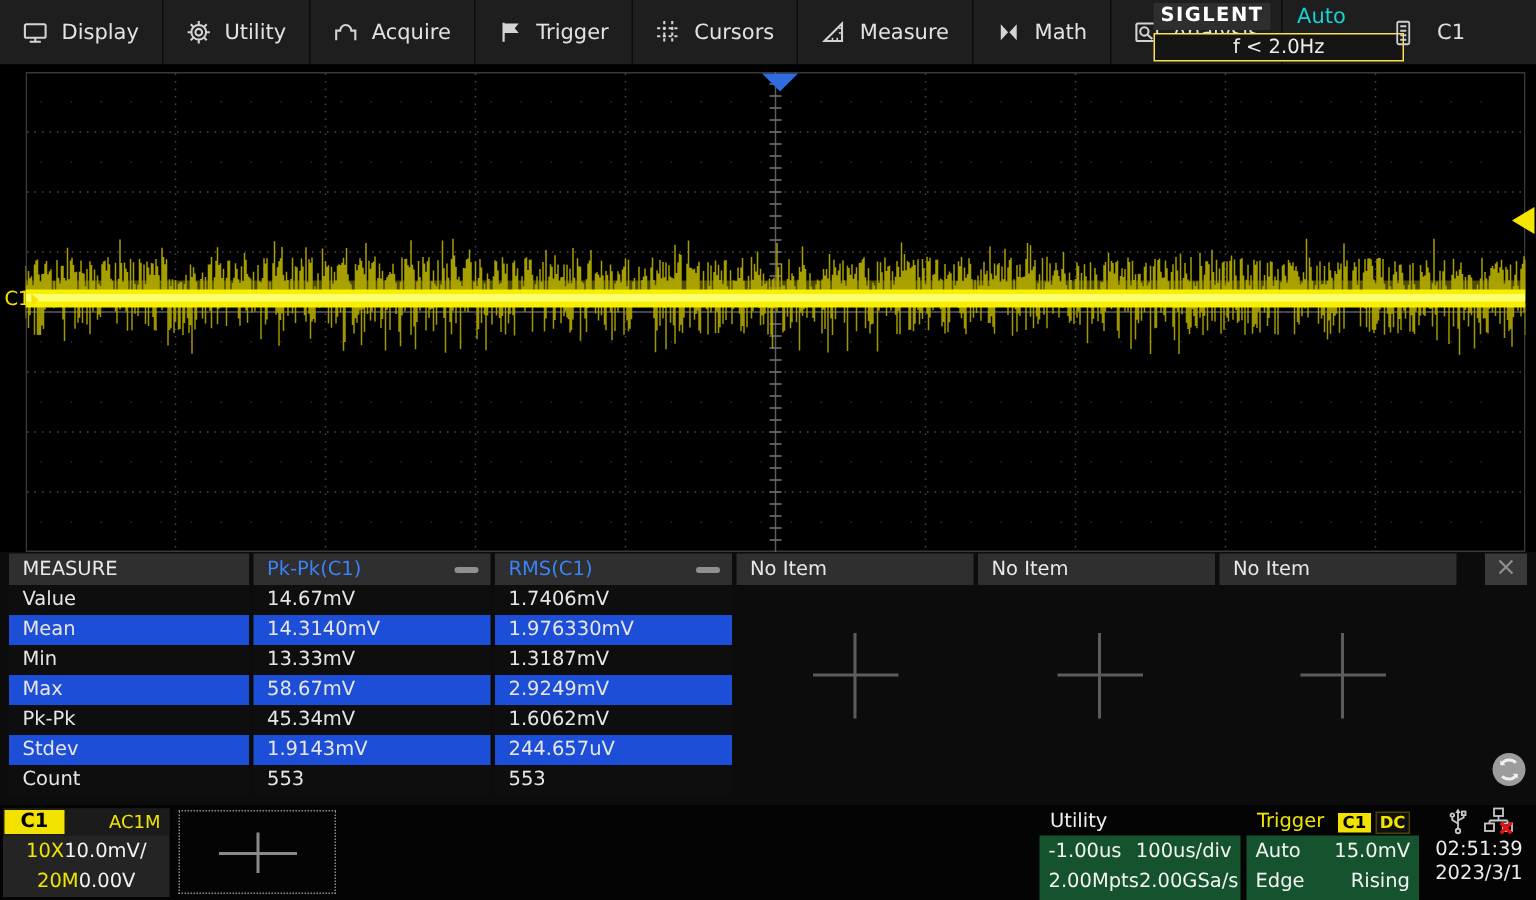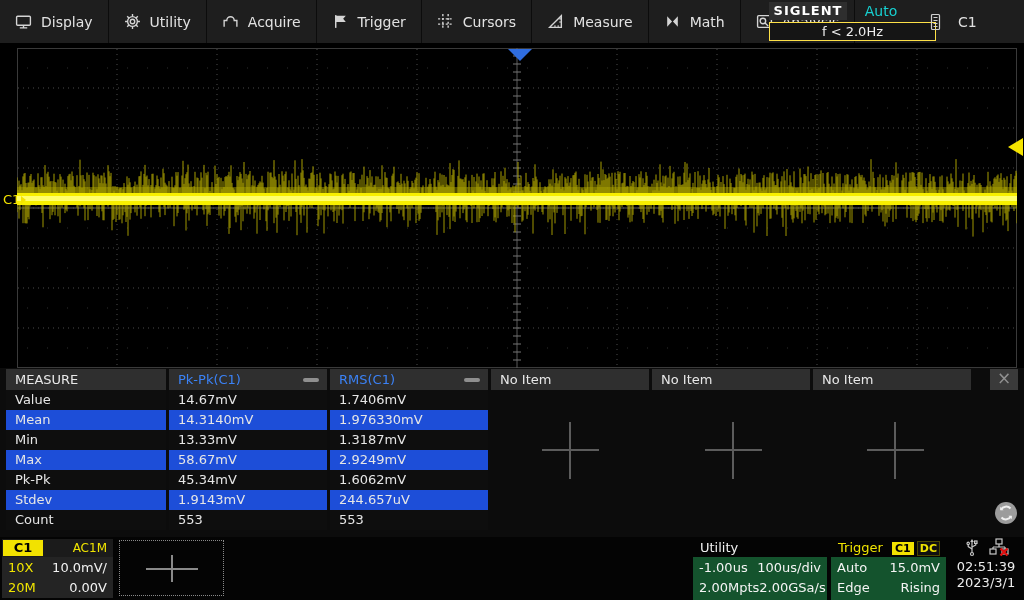--- a/index.html
+++ b/index.html
@@ -54,21 +54,21 @@
   .plus-cross .v { position:absolute; left:27px; top:0; width:2px; height:57px; background:#5c5c5c; }
   #history-btn { position:absolute; left:994px; top:133px; width:24px; height:24px; }
 
   
   #bottombar { position:absolute; left:0; top:537px; width:1024px; height:63px; background:#040404; }
   #chan-box { position:absolute; left:2px; top:2px; width:111px; height:59px; background:#242424; }
   #chan-box .row1 { height:18px; background:#1b1b1b; position:relative; }
   #c1-badge { position:absolute; left:1px; top:1px; width:40px; height:16px; background:#f2e200;
     color:#000; font-size:13px; font-weight:bold; text-align:center; line-height:16px; }
   #coupling { position:absolute; right:6px; top:1px; color:#f0e400; font-size:12px; line-height:16px; }
-  .cb-row { height:20px; display:flex; justify-content:space-between; padding:0 6px; font-size:13px; line-height:21px; }
+  .cb-row { height:20px; display:flex; justify-content:center; padding:0 6px; font-size:13px; line-height:21px; }
   .cb-row .yl { color:#f0e400; } .cb-row .wh { color:#f2f2f2; }
   #add-chan { position:absolute; left:119px; top:3px; width:105px; height:56px; border:1px dotted #8a8a8a; }
   #add-chan .h { position:absolute; left:26px; top:27px; width:52px; height:2px; background:#8a8a8a; }
   #add-chan .v { position:absolute; left:51px; top:14px; width:2px; height:27px; background:#8a8a8a; }
 
   .info-box { position:absolute; top:2px; height:59px; }
   .ib-head { height:18px; font-size:13px; line-height:18px; padding:0 7px; color:#f0f0f0;
     display:flex; align-items:center; }
   .ib-vals { height:51px; background:#14532d; }
   .ib-row { height:20px; display:flex; justify-content:space-between; padding:0 6px;

